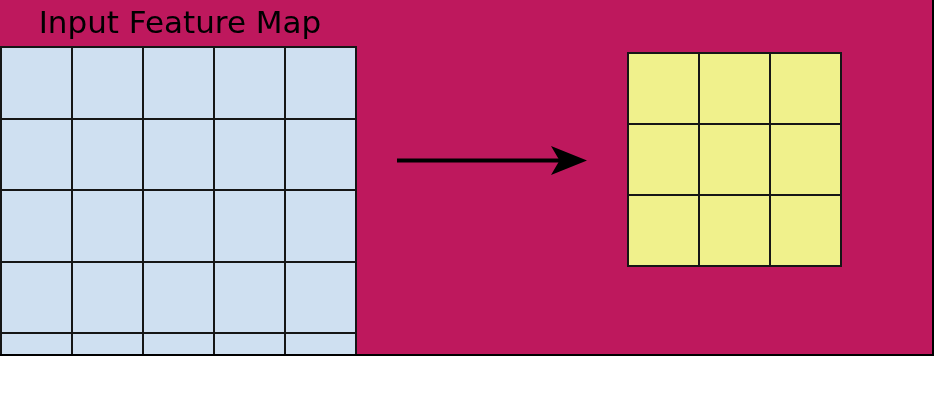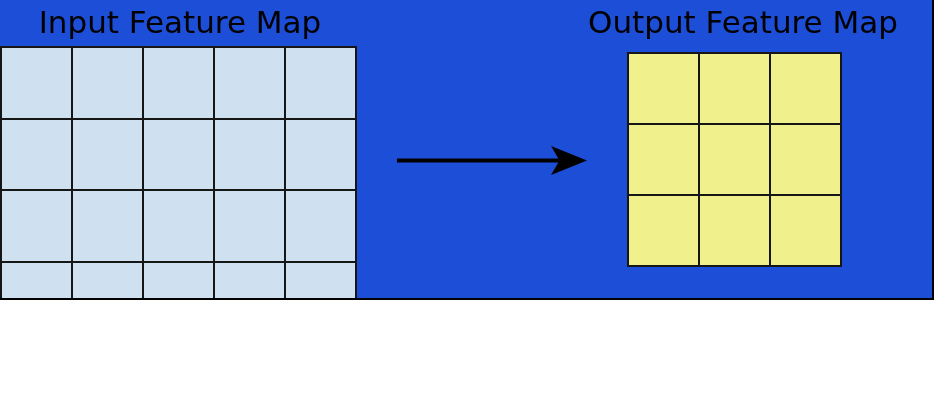--- a/index.html
+++ b/index.html
@@ -3,22 +3,22 @@
 <meta charset="utf-8">
 <style>
   html, body {
     margin: 0;
     padding: 0;
     background: #ffffff;
   }
   .canvas {
     position: relative;
     width: 934px;
-    height: 300px;
-    background: #1d4ed8;
+    height: 356px;
+    background: #be185d;
     overflow: hidden;
     font-family: "DejaVu Sans", sans-serif;
   }
   .title {
     position: absolute;
     top: 2px;
     font-size: 31px;
     line-height: 40px;
     color: #000000;
     text-align: center;
@@ -70,21 +70,20 @@
     background: #000000;
   }
 </style>
 </head>
 <body>
 
 <div class="canvas">
 
   <div class="title input-title">Input Feature Map</div>
 
-  <div class="title output-title">Output Feature Map</div>
 
   <div class="grid input-grid" id="input-grid" style="background: rgb(22, 22, 22); grid-template-columns: repeat(5, 1fr); grid-template-rows: repeat(5, 1fr);">
       <div class="cell" style="background: rgb(207, 224, 241);"></div>
       <div class="cell" style="background: rgb(207, 224, 241);"></div>
       <div class="cell" style="background: rgb(207, 224, 241);"></div>
       <div class="cell" style="background: rgb(207, 224, 241);"></div>
       <div class="cell" style="background: rgb(207, 224, 241);"></div>
       <div class="cell" style="background: rgb(207, 224, 241);"></div>
       <div class="cell" style="background: rgb(207, 224, 241);"></div>
       <div class="cell" style="background: rgb(207, 224, 241);"></div>

